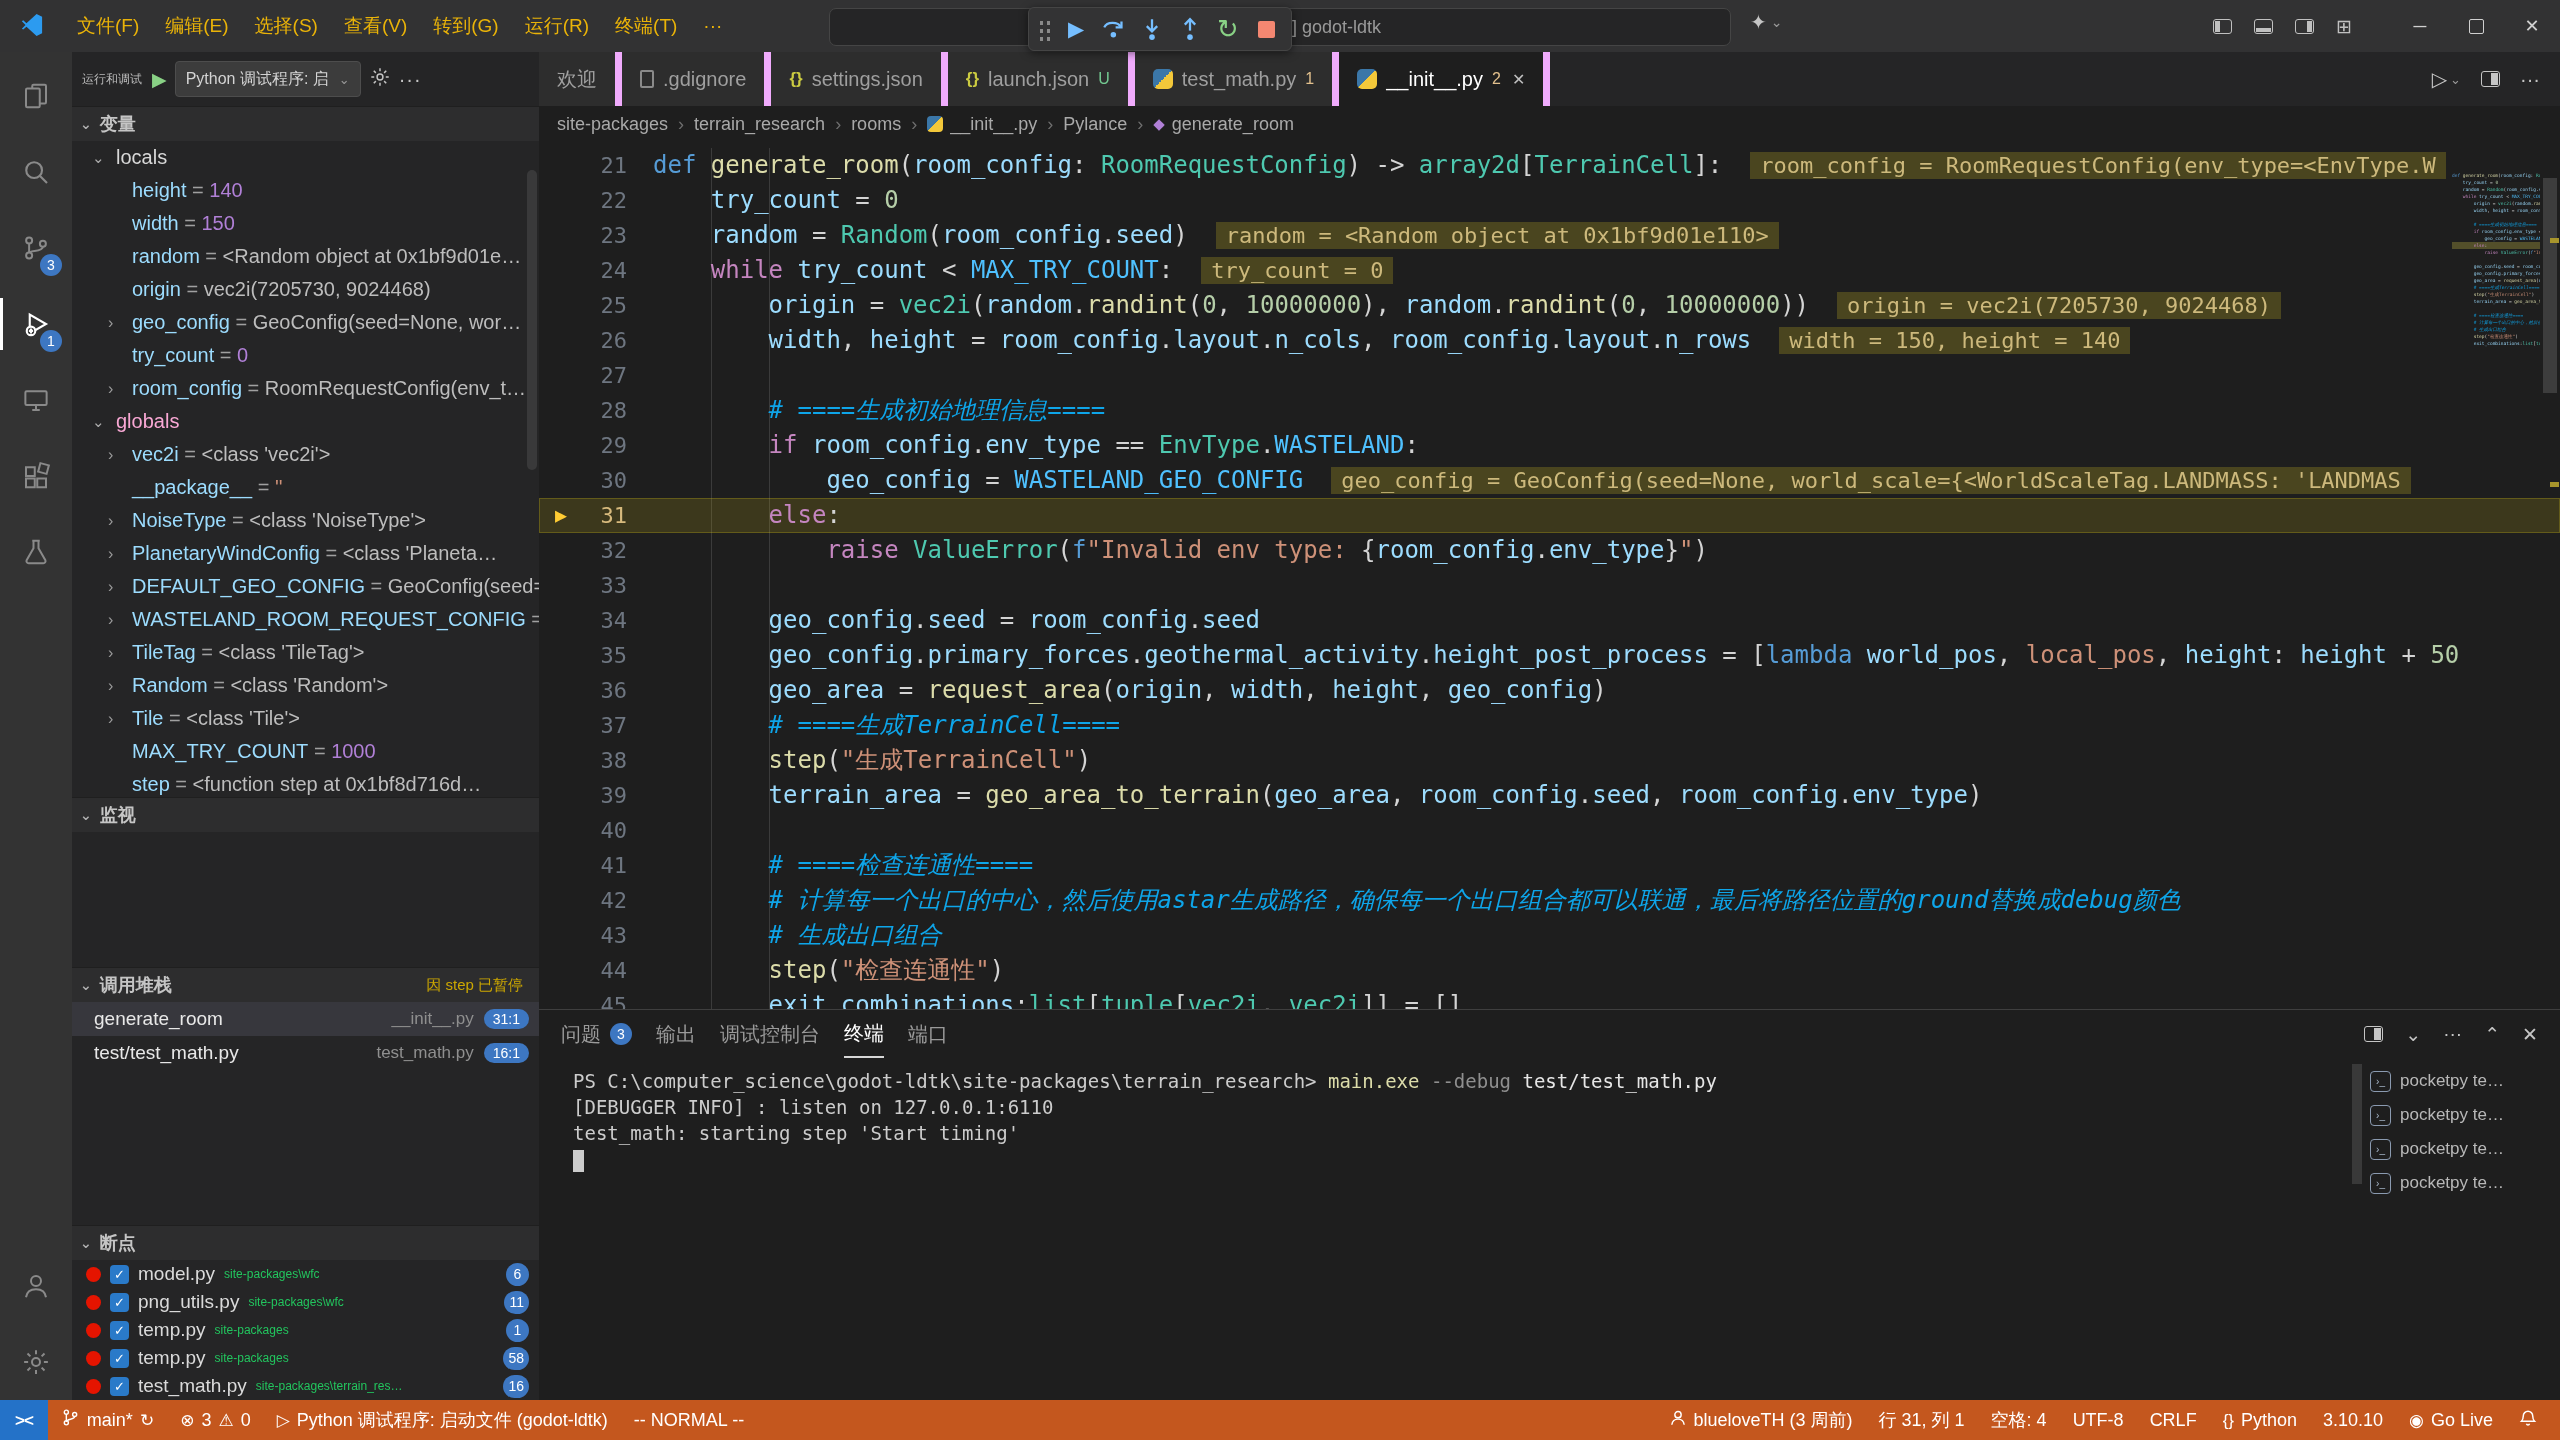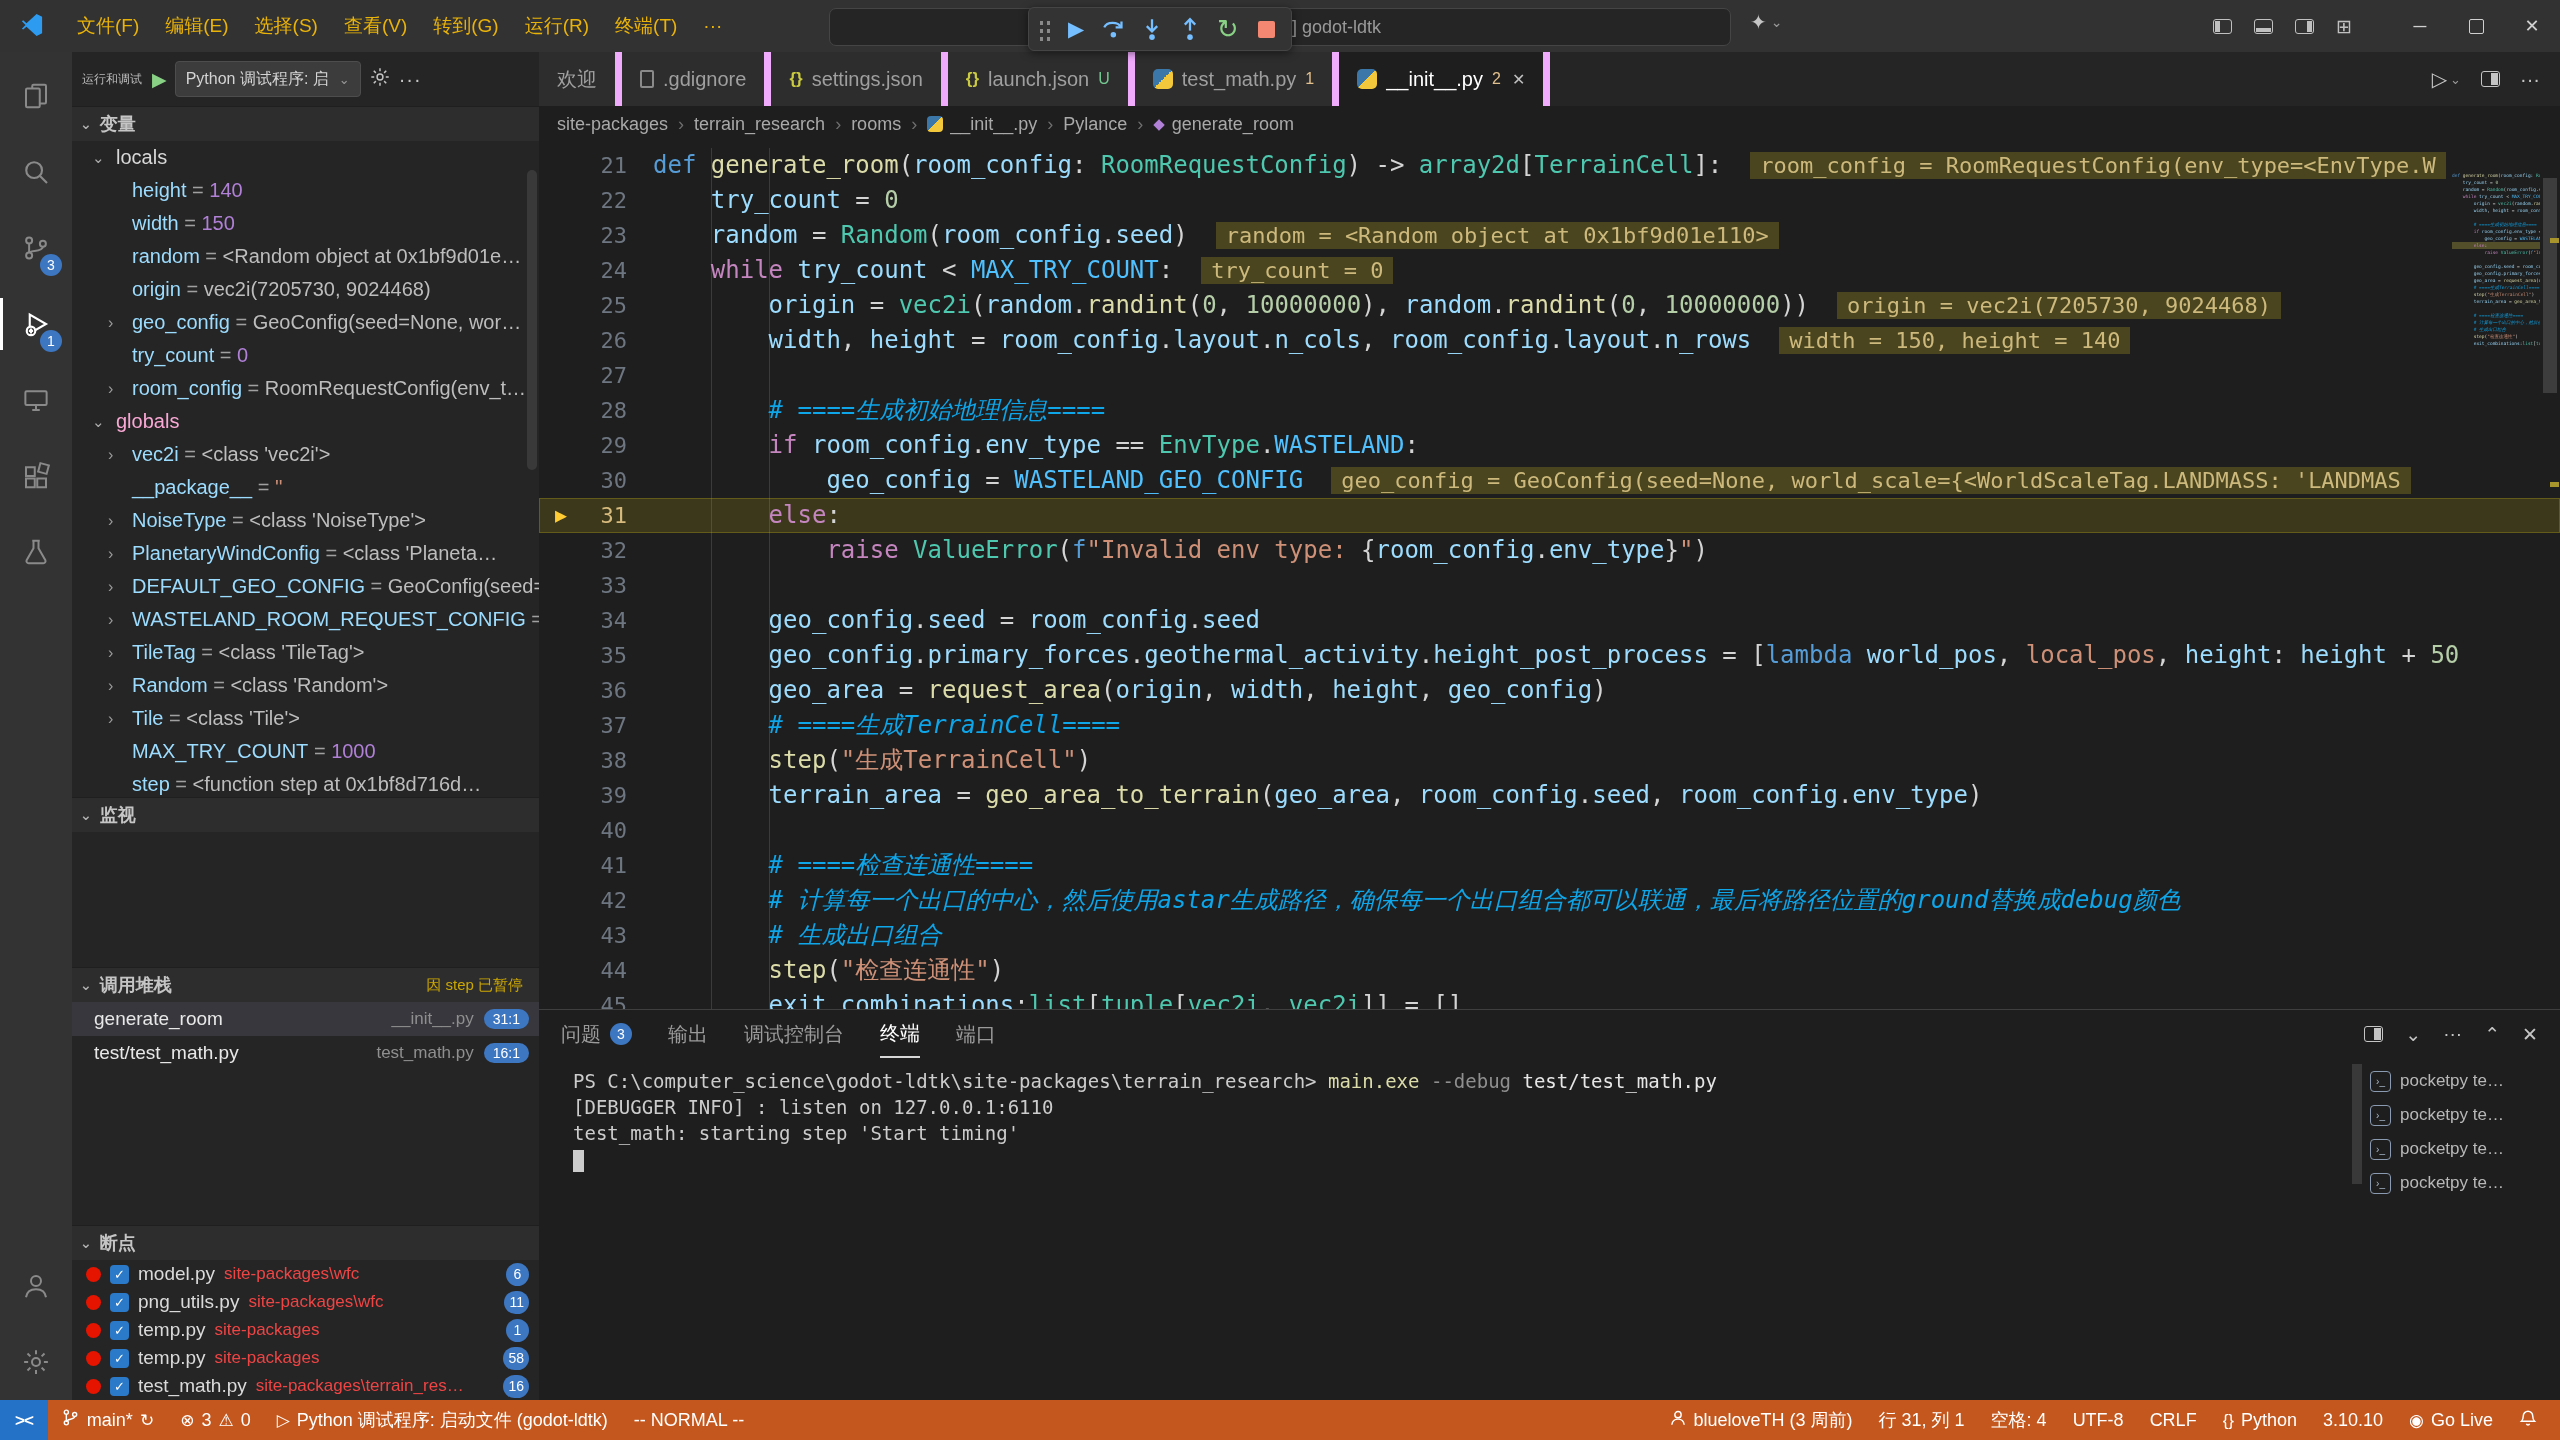--- a/index.html
+++ b/index.html
@@ -80,21 +80,21 @@
   .var-val.obj{color:#bdbdbd;}
   .cs-row{height:34px;display:flex;align-items:center;padding:0 10px 0 22px;font-size:19px;gap:10px;white-space:nowrap;}
   .cs-row.selected{background:#37373d;}
   .cs-fn{color:#e8e8e8;overflow:hidden;}
   .cs-file{margin-left:auto;color:#8f8f8f;font-size:17px;}
   .cs-pos{background:#3d77c2;color:#fff;font-size:14px;border-radius:10px;padding:2px 9px;}
   .bp-row{height:28px;display:flex;align-items:center;padding:0 10px 0 14px;gap:9px;font-size:19px;white-space:nowrap;}
   .bp-dot{width:15px;height:15px;border-radius:50%;background:#e51400;flex:0 0 15px;}
   .bp-check{width:19px;height:19px;border-radius:4px;background:#2a7ac9;color:#fff;font-size:13px;display:flex;align-items:center;justify-content:center;flex:0 0 19px;}
   .bp-file{color:#dadada;}
-  .bp-path{color:#ef4444;font-size:17px;overflow:hidden;}
+  .bp-path{color:#22c55e;font-size:12px;overflow:hidden;}
   .bp-count{margin-left:auto;min-width:23px;height:23px;border-radius:12px;background:#3d77c2;color:#fff;font-size:14px;display:flex;align-items:center;justify-content:center;padding:0 5px;box-sizing:border-box;}
   .side-scroll{position:absolute;right:2px;top:118px;width:10px;height:300px;background:rgba(121,121,121,.25);border-radius:5px;}
 
   
   .editor-root{flex:1;display:flex;flex-direction:column;min-width:0;background:#1e1e1e;}
   .tabbar{height:54px;background:#252526;display:flex;align-items:stretch;}
   .tabs{display:flex;min-width:0;overflow:hidden;}
   .tab{display:flex;align-items:center;gap:9px;padding:0 18px;background:#2d2d2d;color:#9f9f9f;font-size:20px;border-right:7px solid #f0abfc;white-space:nowrap;}
   .tab.active{background:#1e1e1e;color:#ffffff;}
   .tab-badge{font-size:16px;}
@@ -651,21 +651,21 @@
           </div>
         <div class="vscroll">
           <div class="thumb"></div>
           <span class="ruler-mark" style="top:340px"></span>
           <span class="ruler-mark" style="top:96px"></span>
         </div>
       </div>
 
       <div class="panel">
         <div class="panel-tabs-row">
-          <div class="panel-tabs" style="display:flex;gap:36px;height:100%;align-items:flex-end;">
+          <div class="panel-tabs" style="display:flex;gap:24px;height:100%;align-items:flex-end;">
               <div class="panel-tab">
                 <span>问题</span>
                 <span class="ptab-badge">3</span>
               </div>
               <div class="panel-tab">
                 <span>输出</span>
               </div>
               <div class="panel-tab">
                 <span>调试控制台</span>
               </div>

